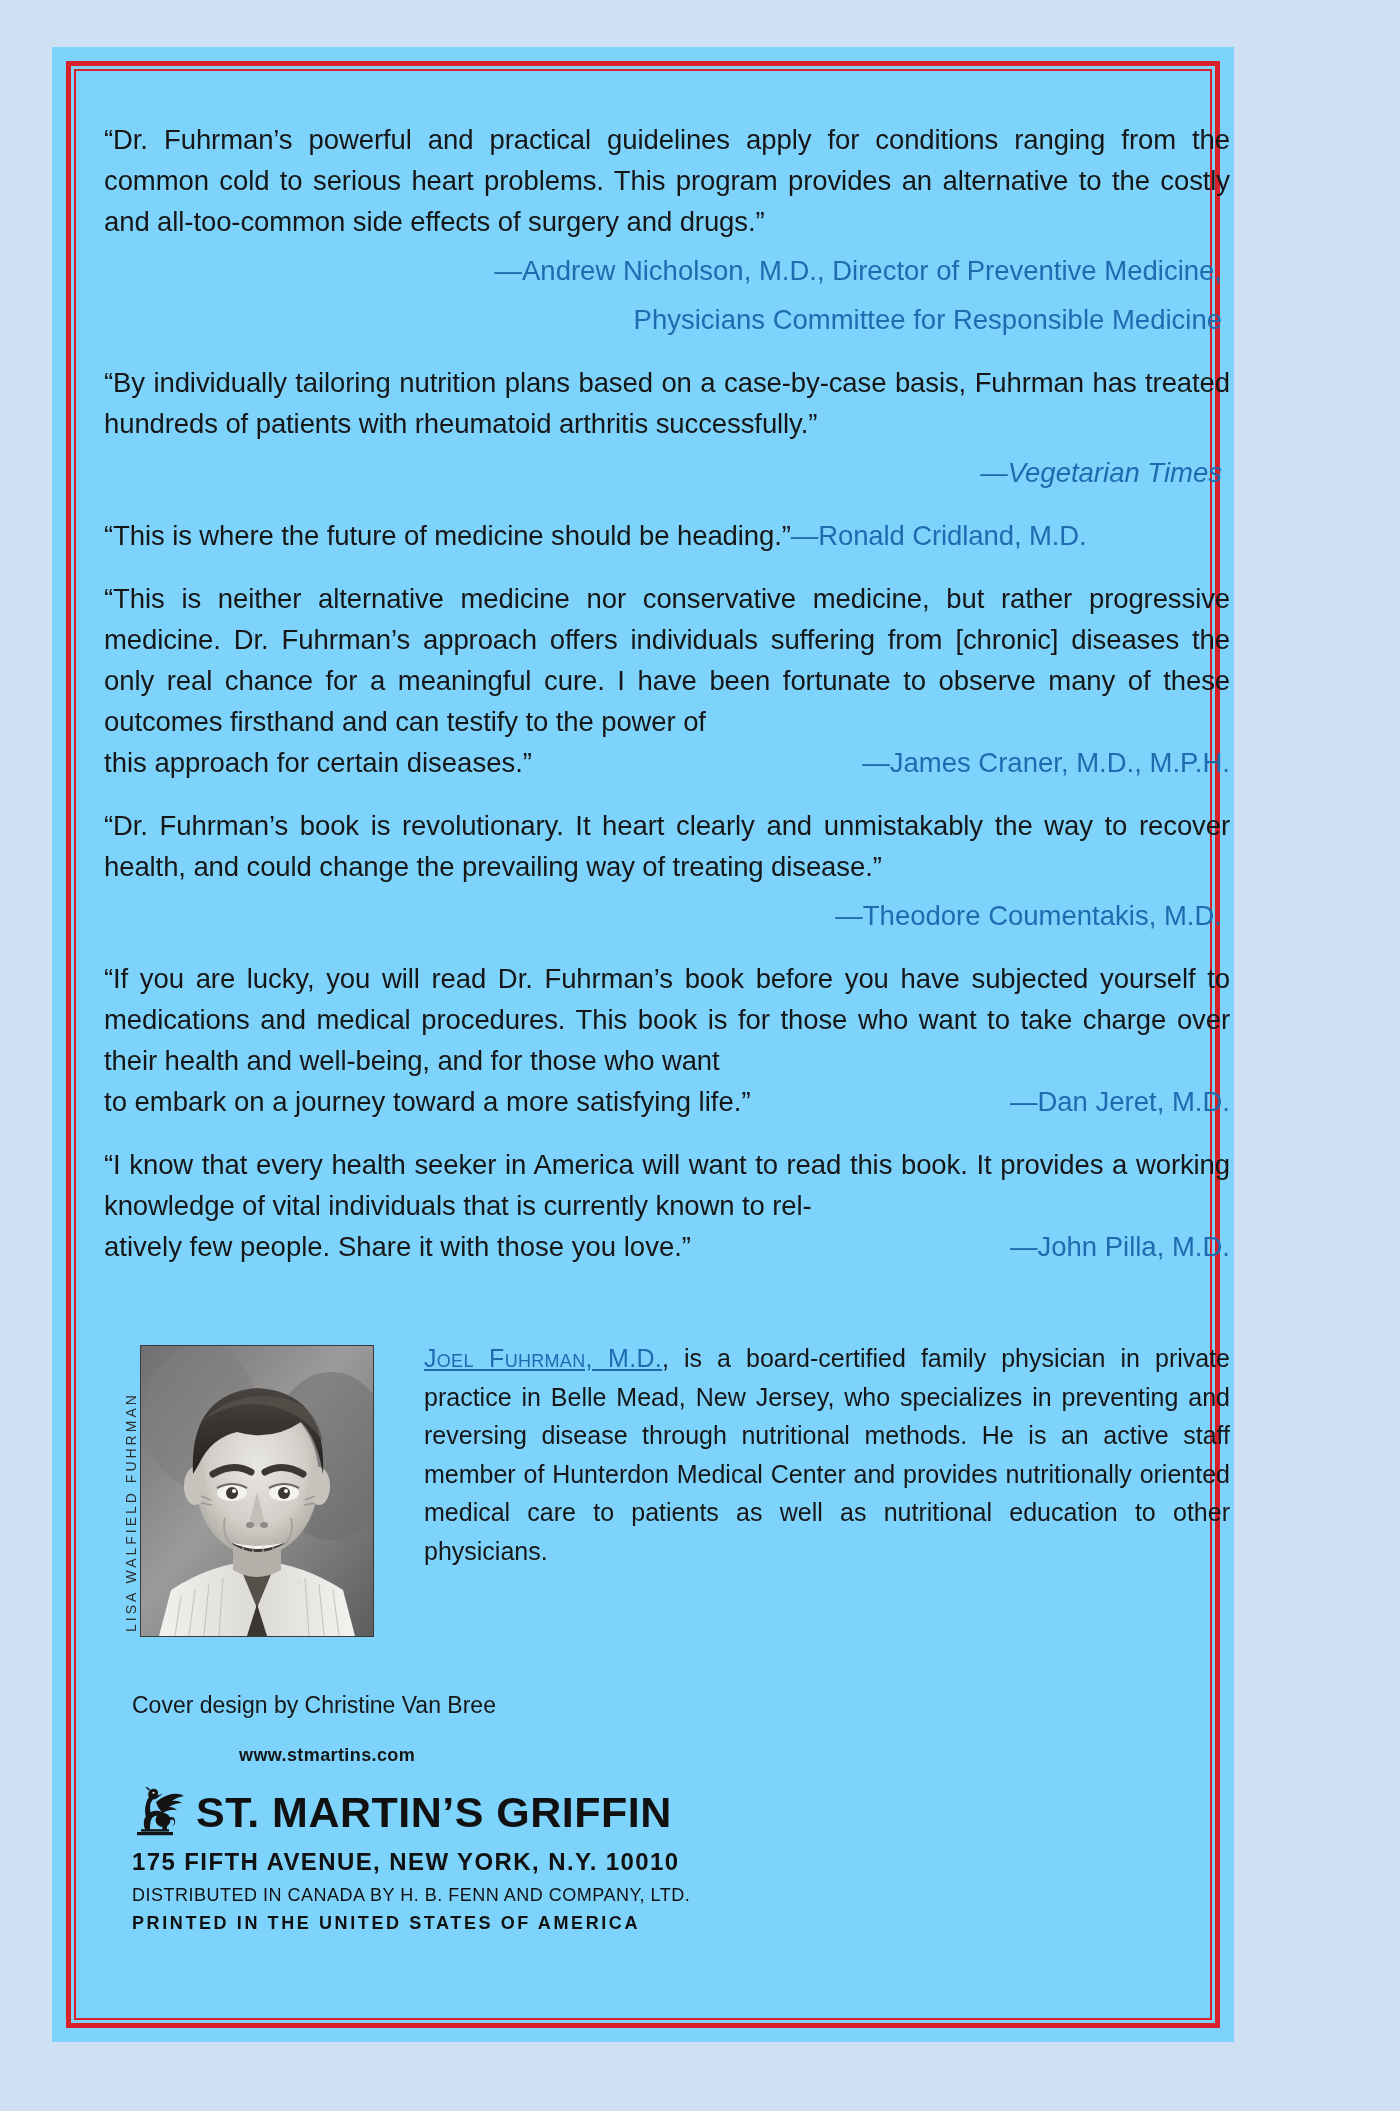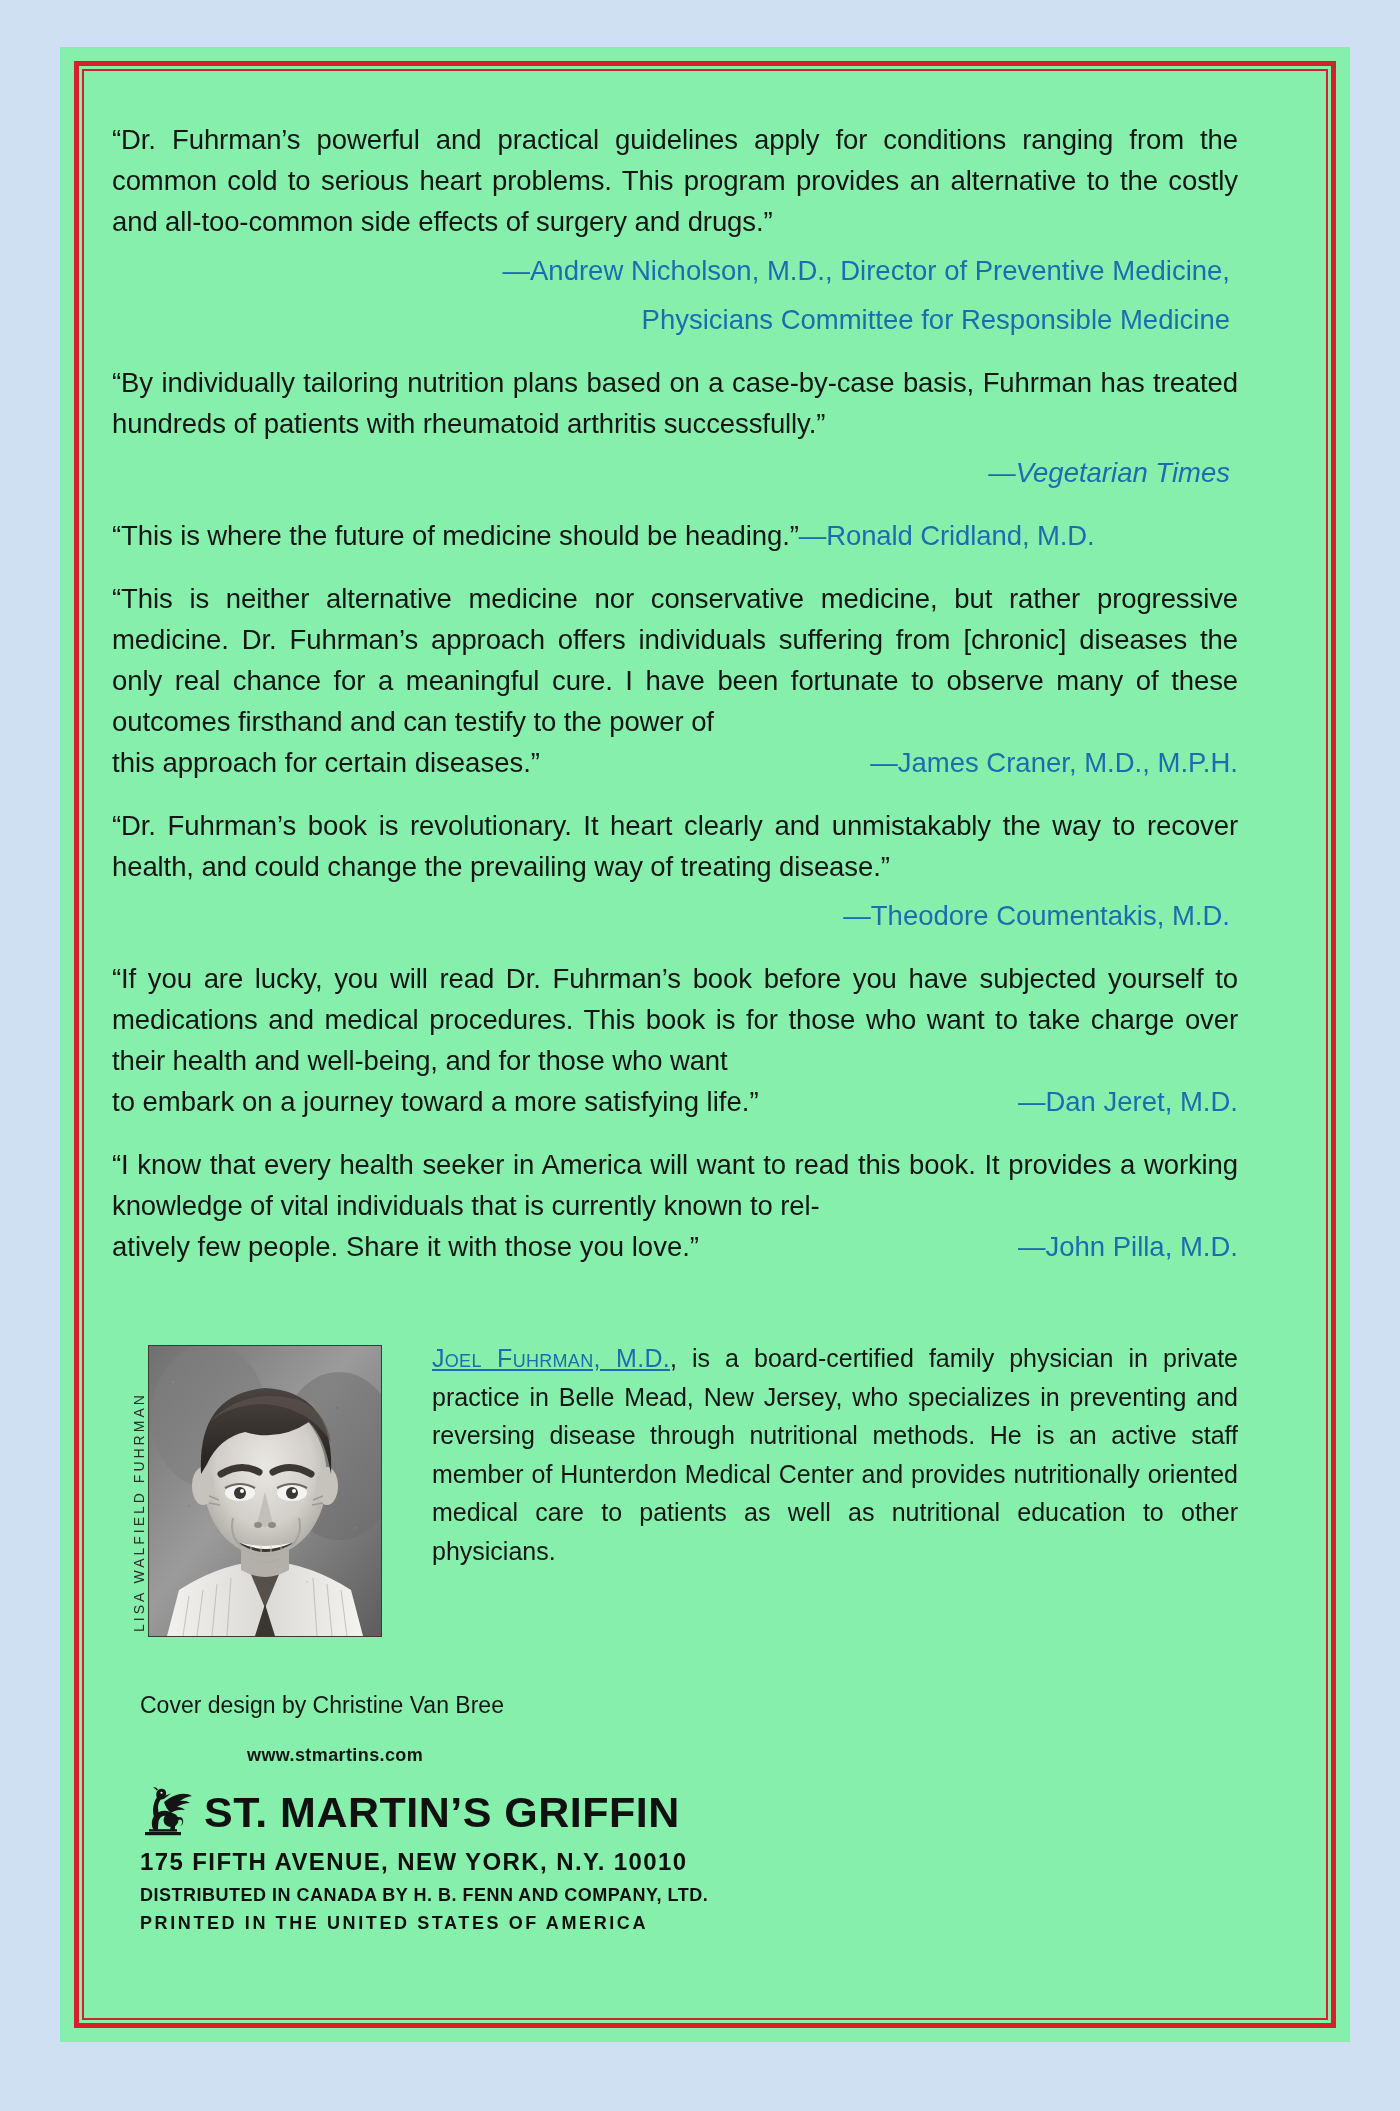--- a/index.html
+++ b/index.html
@@ -10,25 +10,25 @@
     width: 1400px;
     height: 2111px;
     background: #cfe0f2;
     font-family: "Liberation Sans", sans-serif;
     overflow: hidden;
   }
 
   
   #cover {
     position: absolute;
-    left: 60px;
+    left: 52px;
     top: 47px;
-    width: 1290px;
+    width: 1182px;
     height: 1995px;
-    background: #86efac;
+    background: #7dd3fc;
     box-sizing: border-box;
   }
   #rule-outer {
     position: absolute;
     left: 14px;
     top: 14px;
     right: 14px;
     bottom: 14px;
     border: 5px solid #d81f2a;
     box-sizing: border-box;
@@ -187,21 +187,21 @@
   #address {
     margin: 10px 0 0 28px;
     font-size: 24px;
     font-weight: bold;
     letter-spacing: 1.4px;
     color: #111111;
   }
   #canada {
     margin: 9px 0 0 28px;
     font-size: 18px;
-    font-weight: bold;
+    font-weight: normal;
     letter-spacing: 0.5px;
     color: #111111;
   }
   #printed {
     margin: 7px 0 0 28px;
     font-size: 18px;
     font-weight: bold;
     letter-spacing: 2.6px;
     color: #111111;
   }

